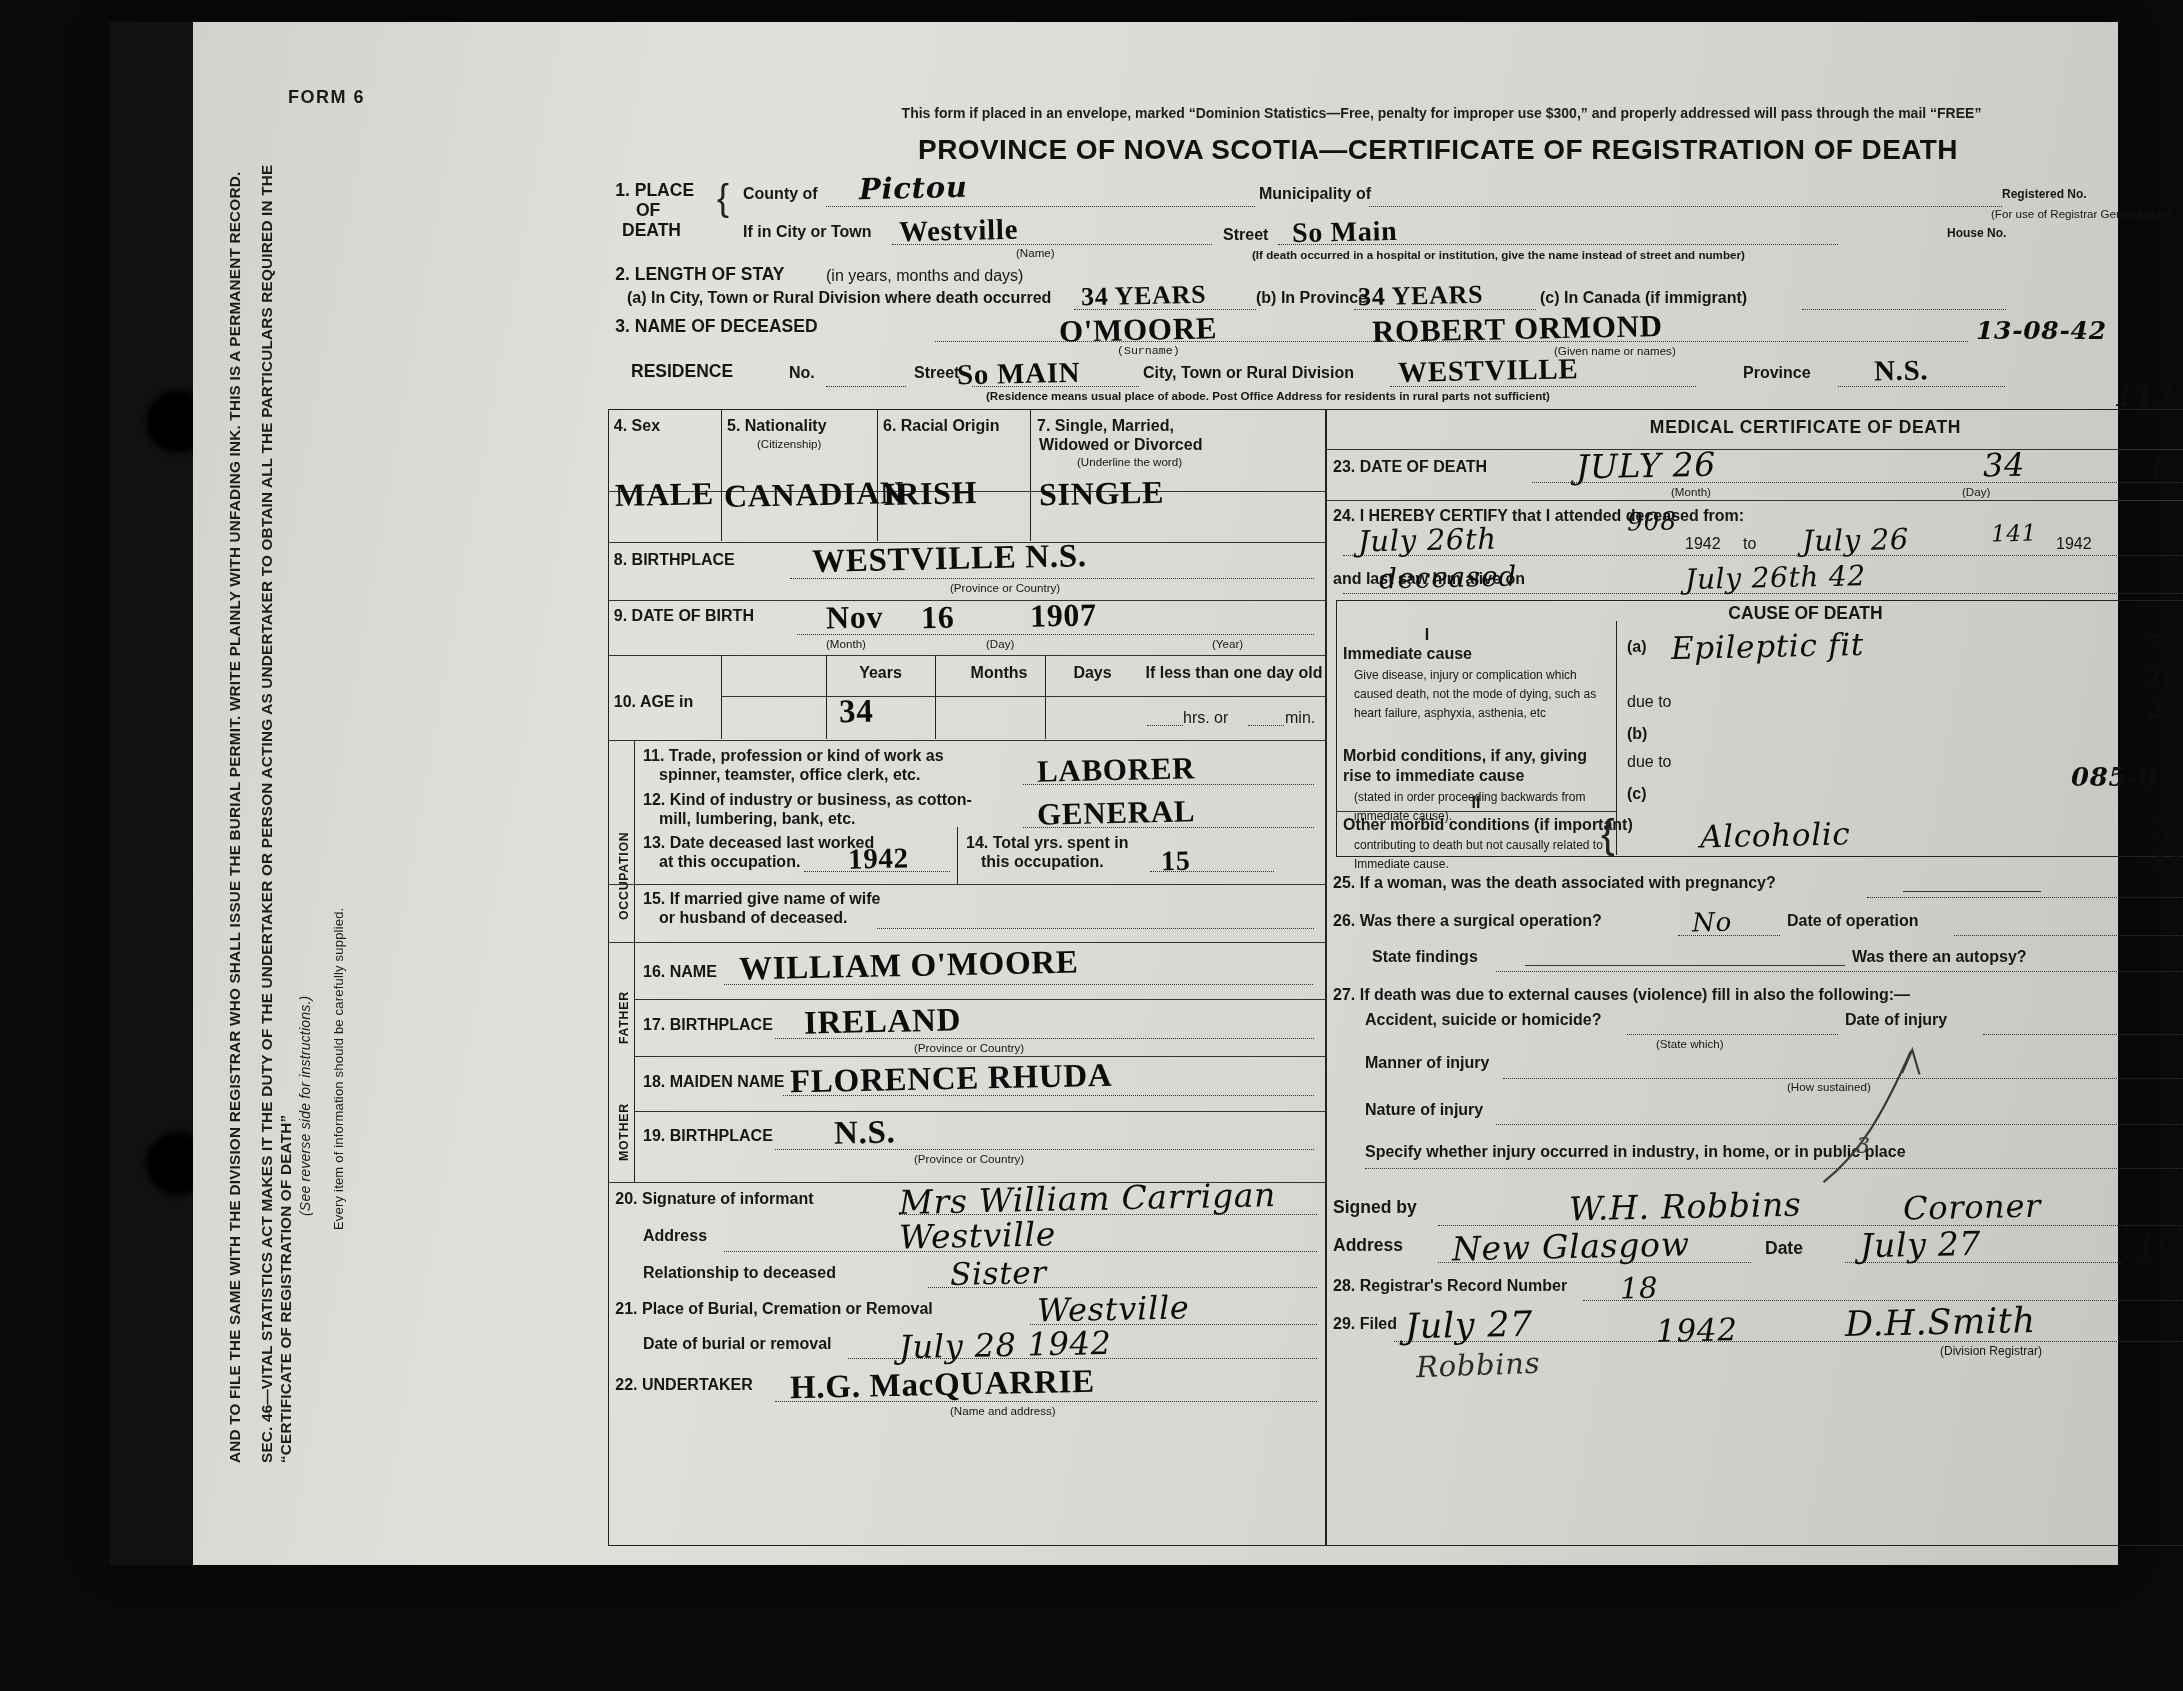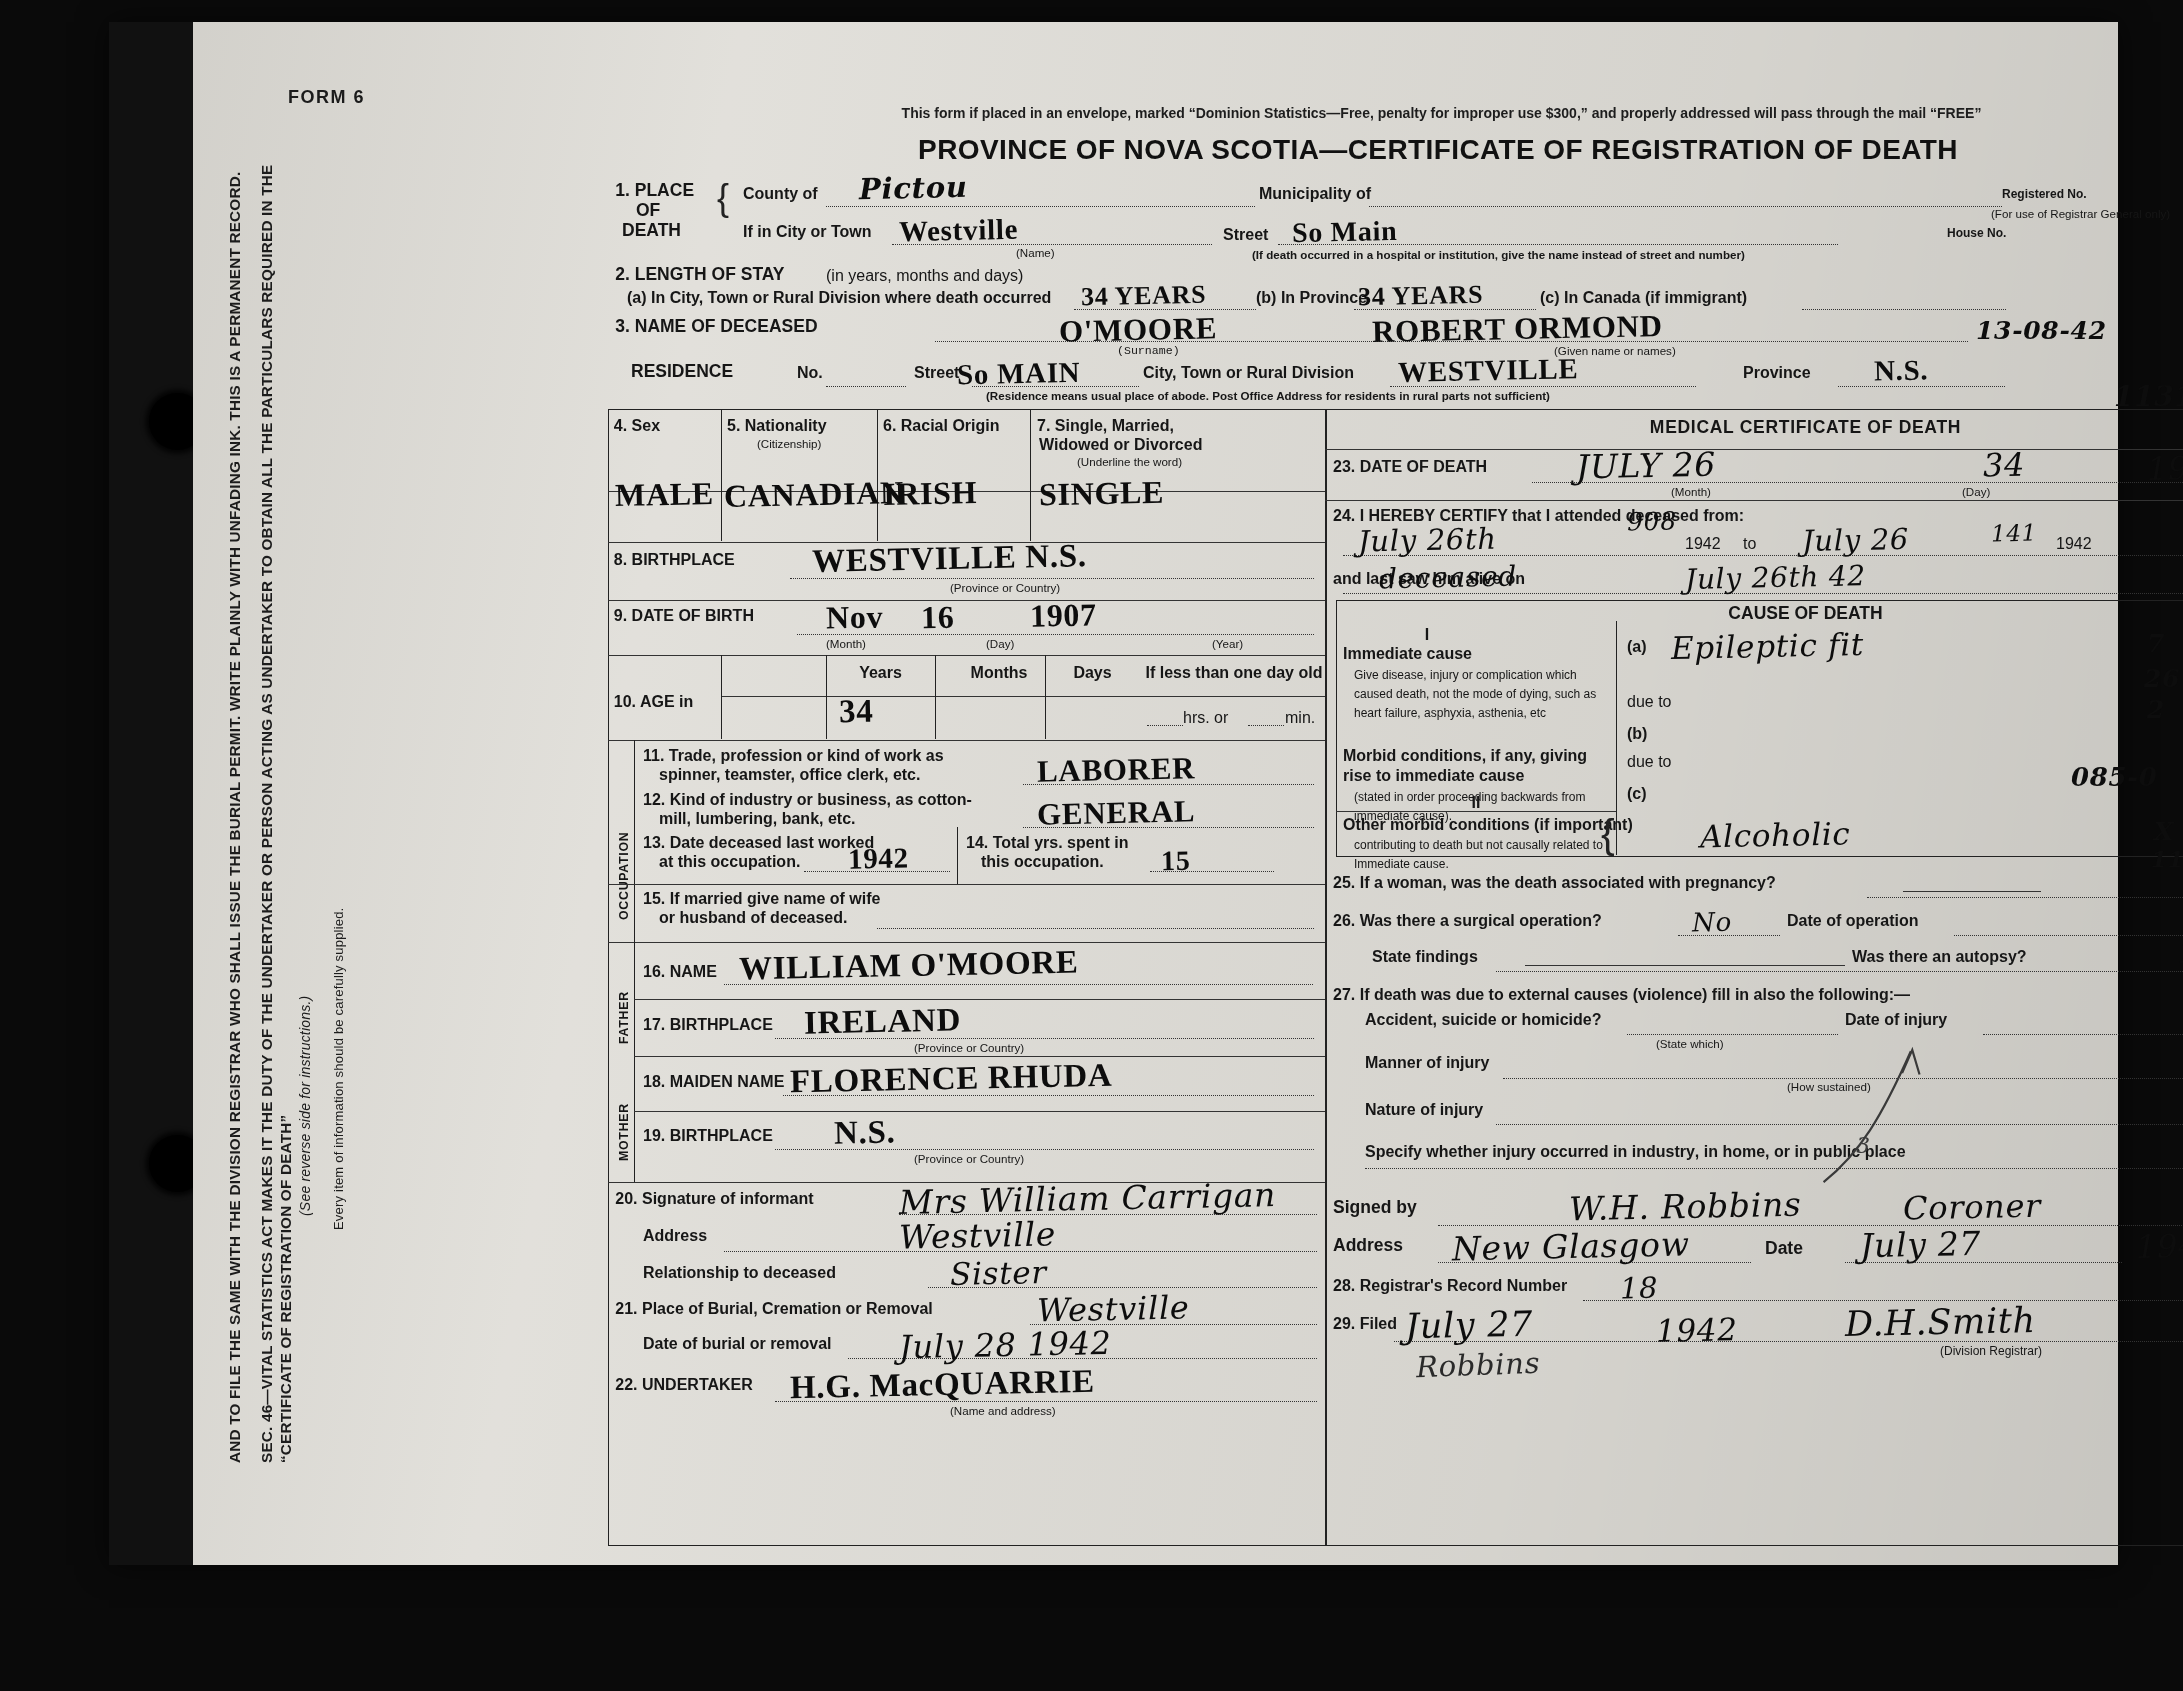--- a/index.html
+++ b/index.html
@@ -132,21 +132,21 @@
 
       <div class="lbl lg" style="left:7.3px;top:218px;">3. NAME OF DECEASED</div>
       <div class="dots" style="left:327px;top:243px;width:1033px;"></div>
       <div class="hw upper rot" style="left:451px;top:214px;font-size:31px;">O'MOORE</div>
       <div class="hw upper rot" style="left:764px;top:213px;font-size:31px;">ROBERT ORMOND</div>
       <div class="hw" style="left:1368px;top:218px;font-size:25px;">13-08-42</div>
       <div class="lbl xs nb" style="left:509px;top:246px;font-family:Liberation Mono, monospace;">(Surname)</div>
       <div class="lbl xs nb" style="left:946px;top:246px;">(Given name or names)</div>
 
       <div class="lbl lg" style="left:23px;top:263px;">RESIDENCE</div>
-      <div class="lbl md" style="left:189px;top:266px;text-align:right;">No.</div>
+      <div class="lbl md" style="left:181px;top:266px;text-align:right;">No.</div>
       <div class="dots" style="left:218px;top:288px;width:80px;"></div>
       <div class="lbl md" style="left:306px;top:266px;">Street</div>
       <div class="dots" style="left:364px;top:288px;width:167px;"></div>
       <div class="hw upper rot" style="left:349px;top:259px;font-size:29px;">So MAIN</div>
       <div class="lbl md" style="left:535px;top:266px;">City, Town or Rural Division</div>
       <div class="dots" style="left:782px;top:288px;width:306px;"></div>
       <div class="hw upper rot" style="left:790px;top:256px;font-size:29px;">WESTVILLE</div>
       <div class="lbl md" style="left:1135px;top:266px;">Province</div>
       <div class="dots" style="left:1230px;top:288px;width:167px;"></div>
       <div class="hw upper rot" style="left:1266px;top:256px;font-size:29px;">N.S.</div>

